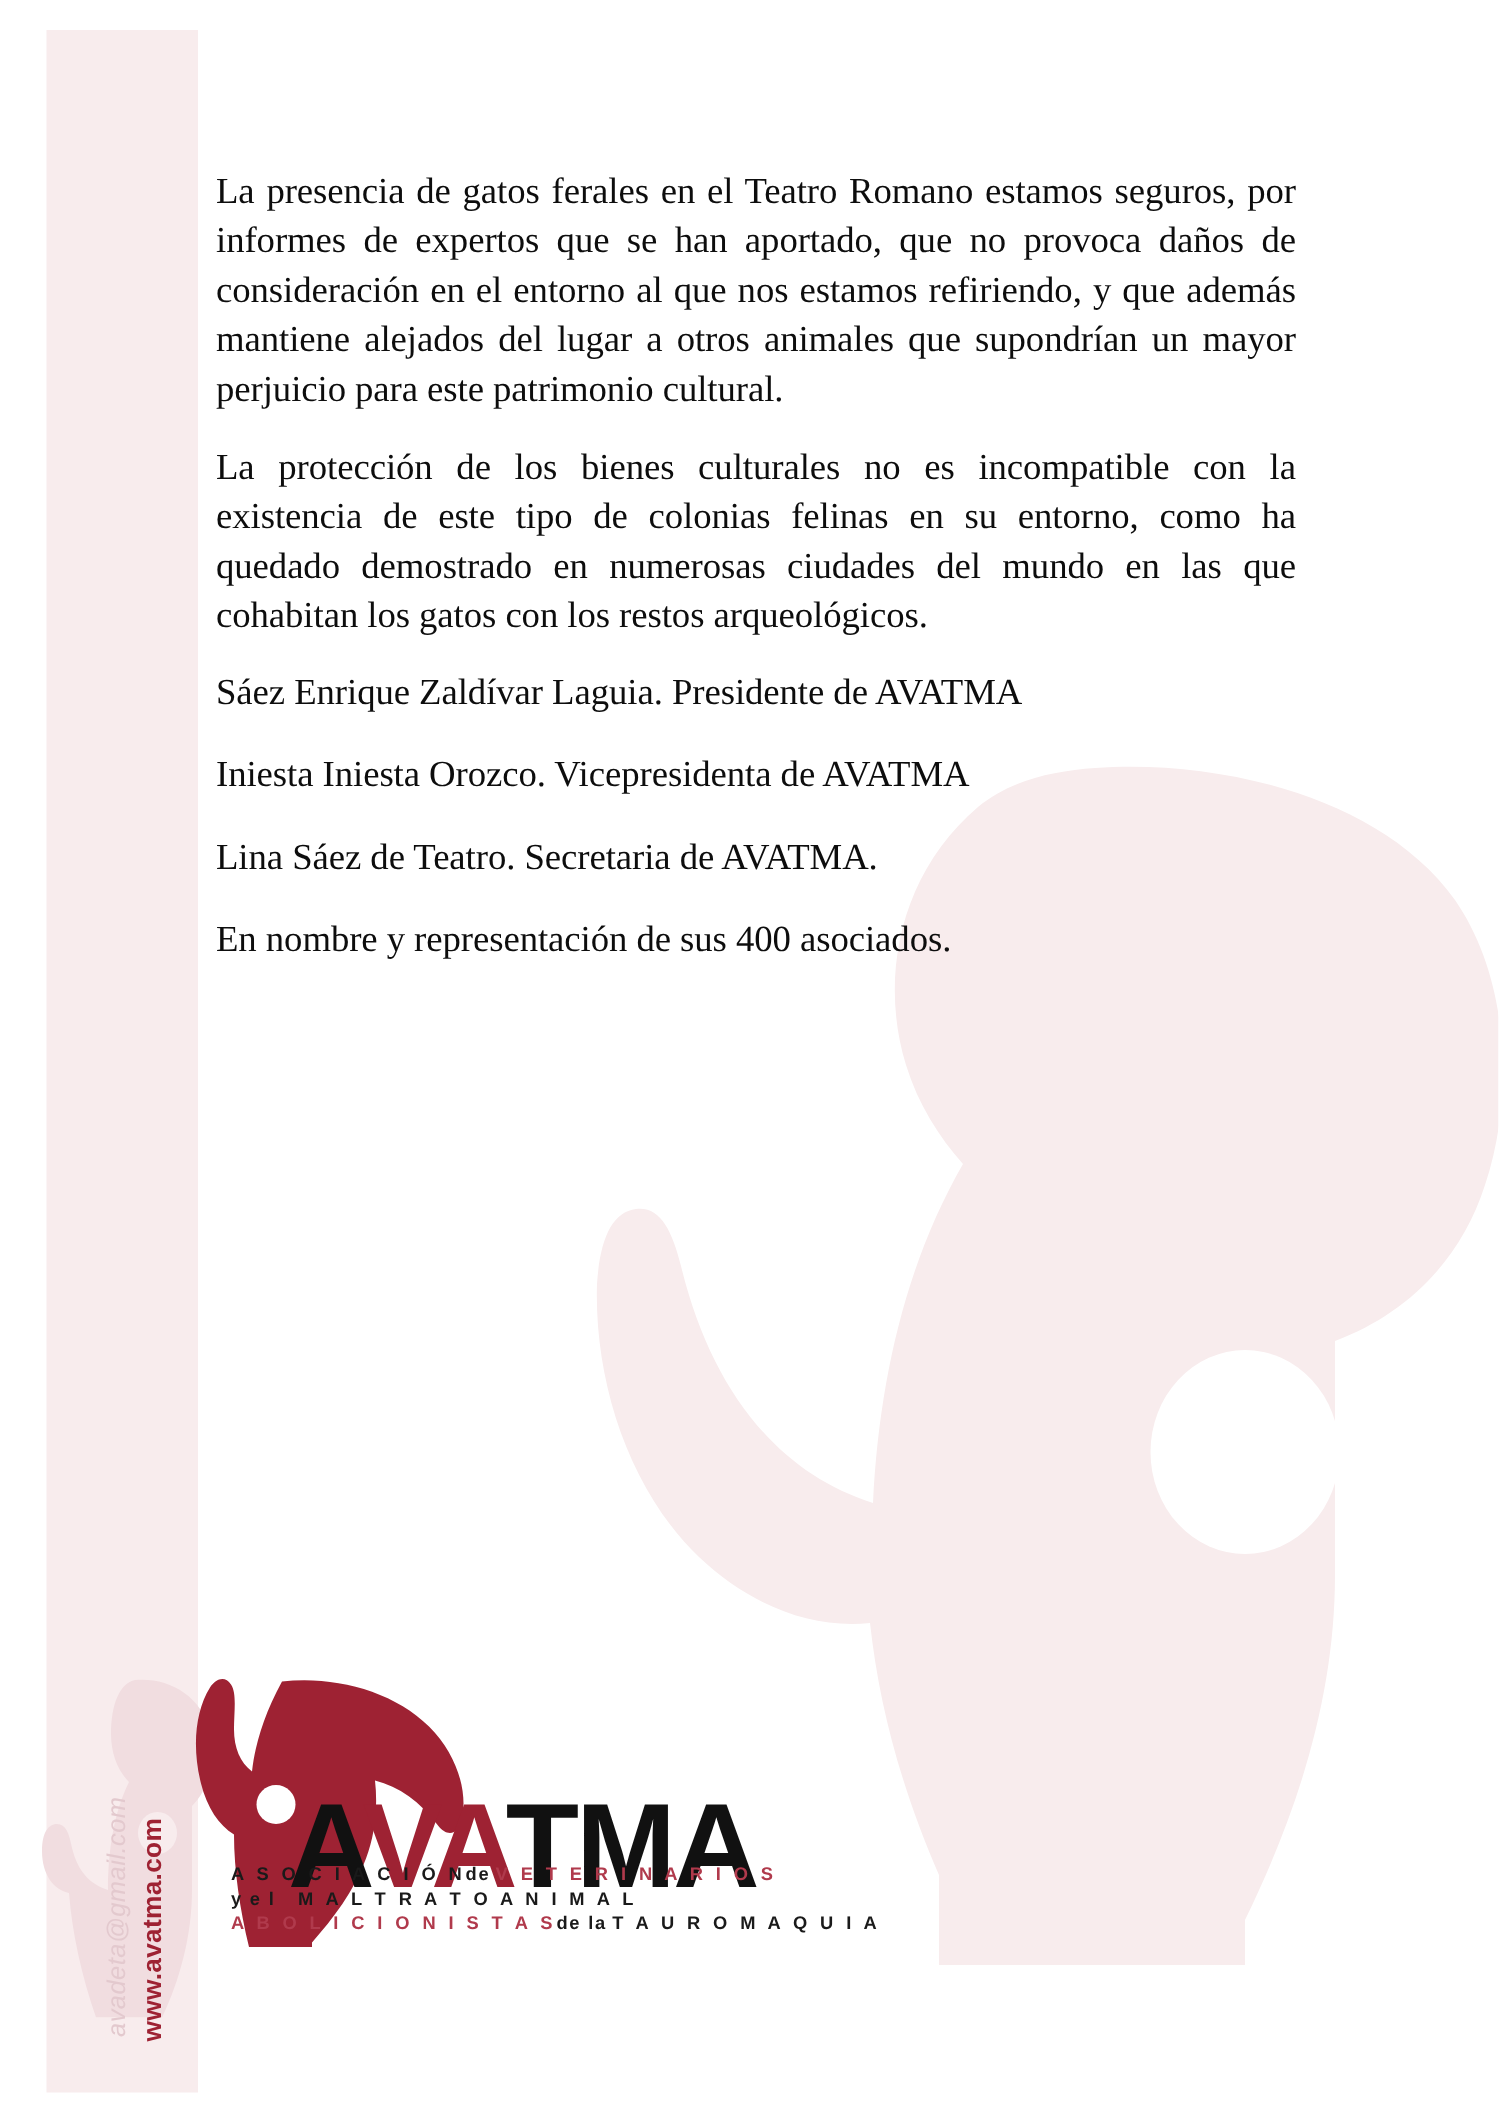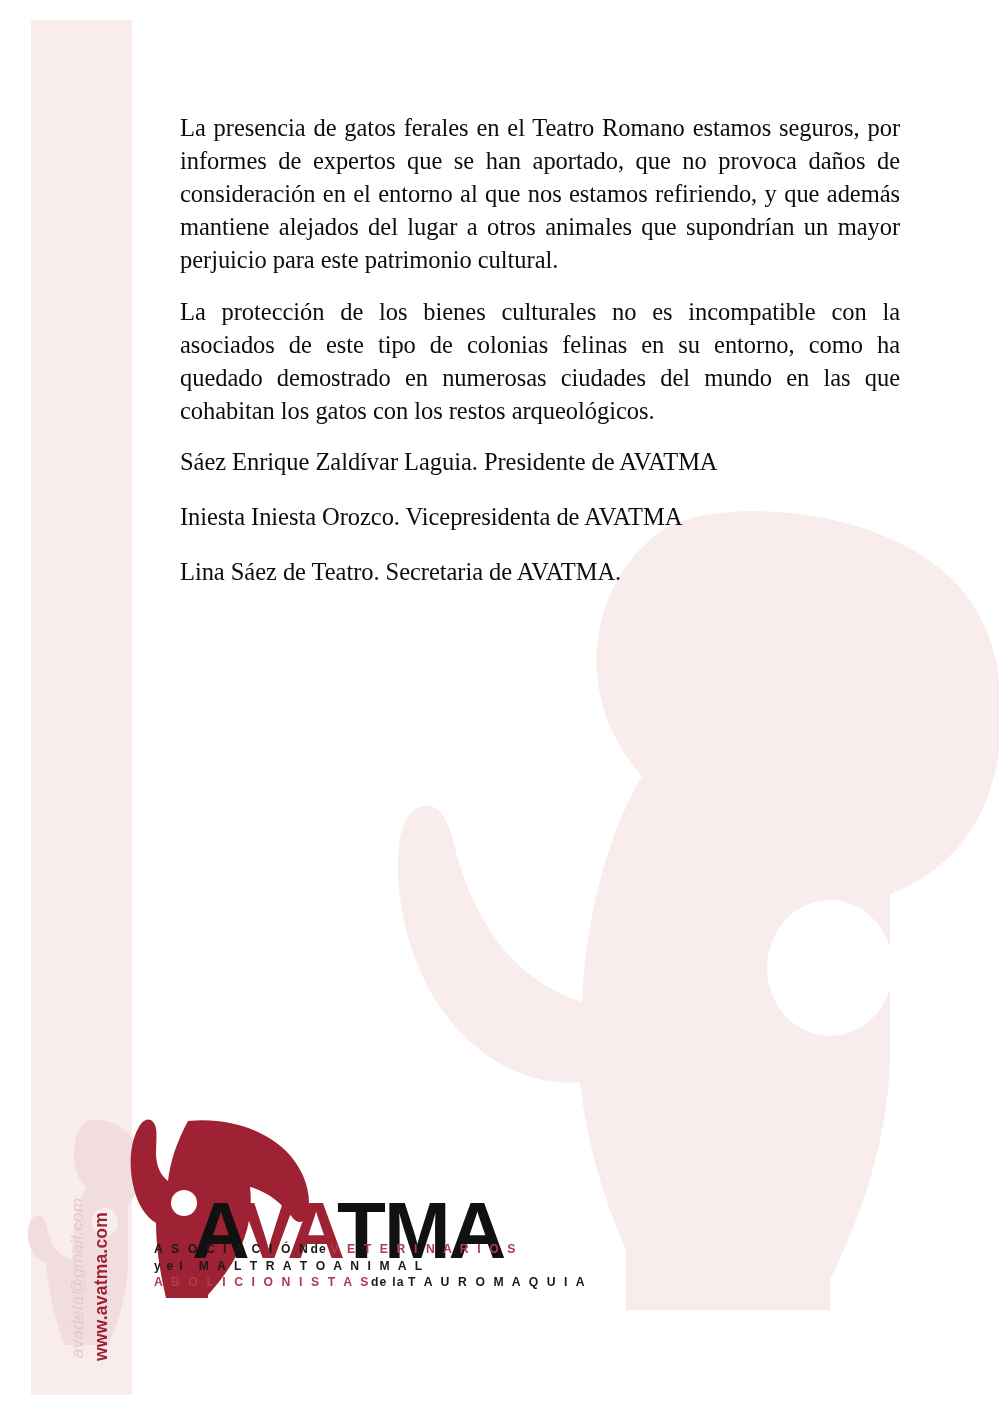--- a/index.html
+++ b/index.html
@@ -50,21 +50,20 @@
     pointer-events: none;
   }
 
   
   .content {
     position: absolute;
     left: 144px;
     top: 112px;
     width: 720px;
     z-index: 5;
-    margin-left: 36px;
   }
 
   p.para {
     margin: 0 0 19px 0;
     font-size: 24.5px;
     line-height: 1.345;
     color: #0d0d0d;
     text-align: justify;
     text-justify: inter-word;
     letter-spacing: -0.05px;
@@ -201,24 +200,25 @@
                C 24 138, 32 146, 44 150
                C 44 124, 48 98, 58 78
                C 50 70, 46 58, 46 46
                C 46 26, 52 12, 62 10 Z" fill="#f1dde0"></path>
       <ellipse cx="77" cy="112" rx="13" ry="14" fill="#f8eced"></ellipse>
     </svg>
   </div>
 
   <div class="content">
     <p class="para">La presencia de gatos ferales en el Teatro Romano estamos seguros, por informes de expertos que se han aportado, que no provoca daños de consideración en el entorno al que nos estamos refiriendo, y que además mantiene alejados del lugar a otros animales que supondrían un mayor perjuicio para este patrimonio cultural.</p>
-    <p class="para">La protección de los bienes culturales no es incompatible con la asociados de este tipo de colonias felinas en su entorno, como ha quedado demostrado en numerosas ciudades del mundo en las que cohabitan los gatos con los restos arqueológicos.</p>
+    <p class="para">La protección de los bienes culturales no es incompatible con la existencia de este tipo de colonias felinas en su entorno, como ha quedado demostrado en numerosas ciudades del mundo en las que cohabitan los gatos con los restos arqueológicos.</p>
     <p class="sig">Sáez Enrique Zaldívar Laguia. Presidente de AVATMA</p>
     <p class="sig">Iniesta Iniesta Orozco. Vicepresidenta de AVATMA</p>
     <p class="sig">Lina Sáez de Teatro. Secretaria de AVATMA.</p>
+    <p class="sig">En nombre y representación de sus 400 asociados.</p>
   </div>
 
   <div class="rot-wrap rot-email">avadeta@gmail.com</div>
   <div class="rot-wrap rot-web">www.avatma.com</div>
 
   <div class="logo">
 
     <div class="logo-bull">
       <svg viewBox="0 0 200 185" width="200" height="185" xmlns="http://www.w3.org/2000/svg" aria-hidden="true">
         <path d="M62 8

